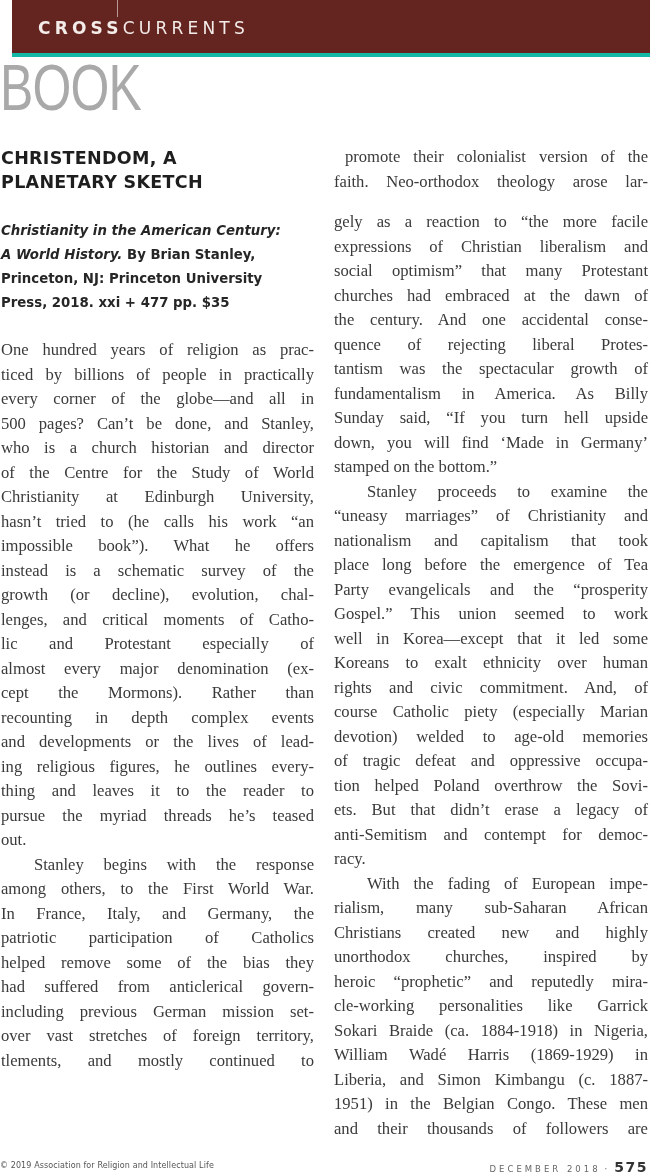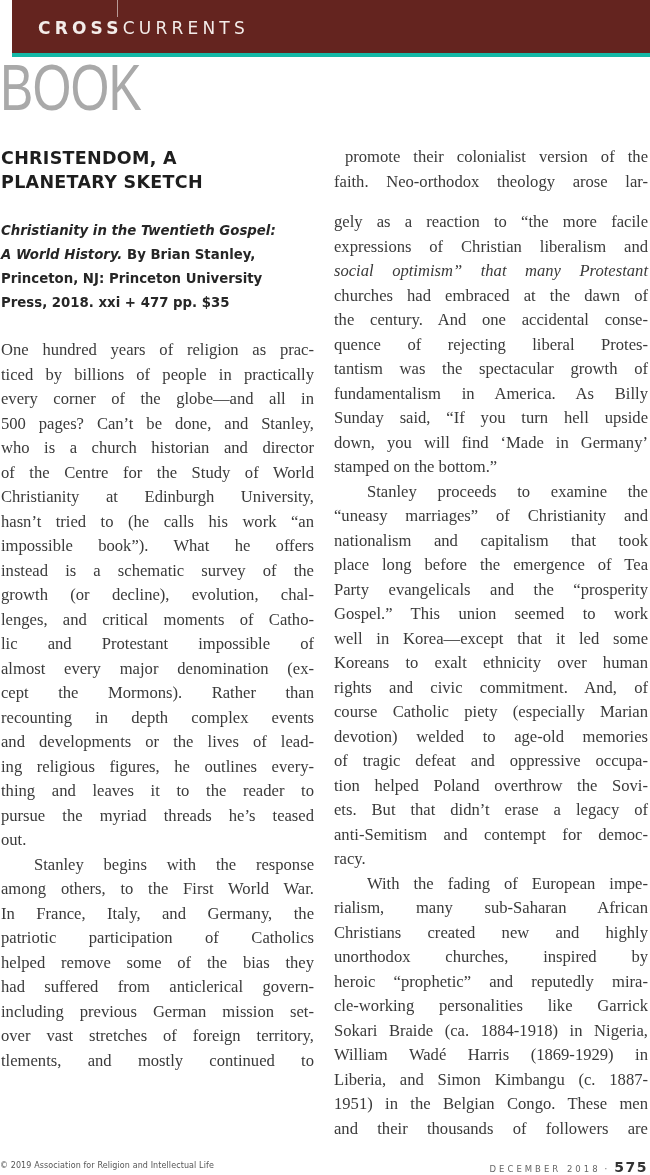--- a/index.html
+++ b/index.html
@@ -42,40 +42,40 @@
 </div>
 
 <div class="section-label">BOOK</div>
 
 <h1 class="headline">
   <span style="display:block">CHRISTENDOM, A</span>
   <span style="display:block">PLANETARY SKETCH</span>
 </h1>
 
 <div class="citation">
-  <div><span class="title-it">Christianity in the Twentieth Gospel:</span></div>
+  <div><span class="title-it">Christianity in the American Century:</span></div>
   <div><span class="title-it">A World History.</span><span> By Brian Stanley,</span></div>
   <div>Princeton, NJ: Princeton University</div>
   <div>Press, 2018. xxi + 477 pp. $35</div>
 </div>
 
 <div class="body-left" id="body-left">
     <span class="line" style="white-space: nowrap;">One hundred years of religion as prac-</span>
     <span class="line" style="white-space: nowrap;">ticed by billions of people in practically</span>
     <span class="line" style="white-space: nowrap;">every corner of the globe—and all in</span>
     <span class="line" style="white-space: nowrap;">500 pages? Can’t be done, and Stanley,</span>
     <span class="line" style="white-space: nowrap;">who is a church historian and director</span>
     <span class="line" style="white-space: nowrap;">of the Centre for the Study of World</span>
     <span class="line" style="white-space: nowrap;">Christianity at Edinburgh University,</span>
     <span class="line" style="white-space: nowrap;">hasn’t tried to (he calls his work “an</span>
     <span class="line" style="white-space: nowrap;">impossible book”). What he offers</span>
     <span class="line" style="white-space: nowrap;">instead is a schematic survey of the</span>
     <span class="line" style="white-space: nowrap;">growth (or decline), evolution, chal-</span>
     <span class="line" style="white-space: nowrap;">lenges, and critical moments of Catho-</span>
-    <span class="line" style="white-space: nowrap;">lic and Protestant impossible of</span>
+    <span class="line" style="white-space: nowrap;">lic and Protestant especially of</span>
     <span class="line" style="white-space: nowrap;">almost every major denomination (ex-</span>
     <span class="line" style="white-space: nowrap;">cept the Mormons). Rather than</span>
     <span class="line" style="white-space: nowrap;">recounting in depth complex events</span>
     <span class="line" style="white-space: nowrap;">and developments or the lives of lead-</span>
     <span class="line" style="white-space: nowrap;">ing religious figures, he outlines every-</span>
     <span class="line" style="white-space: nowrap;">thing and leaves it to the reader to</span>
     <span class="line" style="white-space: nowrap;">pursue the myriad threads he’s teased</span>
     <span class="line last">out.</span>
     <span class="line indent" style="white-space: nowrap;">Stanley begins with the response</span>
     <span class="line" style="white-space: nowrap;">among others, to the First World War.</span>
@@ -85,21 +85,21 @@
     <span class="line" style="white-space: nowrap;">had suffered from anticlerical govern-</span>
     <span class="line" style="white-space: nowrap;">including previous German mission set-</span>
     <span class="line" style="white-space: nowrap;">over vast stretches of foreign territory,</span>
     <span class="line" style="white-space: nowrap;">tlements, and mostly continued to</span>
   </div>
 <div class="body-right" id="body-right">
     <span class="line" style="white-space: nowrap; margin-left: 11px;">promote their colonialist version of the</span>
     <span class="line" style="white-space: nowrap;">faith. Neo-orthodox theology arose lar-</span>
     <span class="line" style="white-space: nowrap; margin-top: 16px;">gely as a reaction to “the more facile</span>
     <span class="line" style="white-space: nowrap;">expressions of Christian liberalism and</span>
-    <span class="line" style="white-space: nowrap; font-style: italic;">social optimism” that many Protestant</span>
+    <span class="line" style="white-space: nowrap;">social optimism” that many Protestant</span>
     <span class="line" style="white-space: nowrap;">churches had embraced at the dawn of</span>
     <span class="line" style="white-space: nowrap;">the century. And one accidental conse-</span>
     <span class="line" style="white-space: nowrap;">quence of rejecting liberal Protes-</span>
     <span class="line" style="white-space: nowrap;">tantism was the spectacular growth of</span>
     <span class="line" style="white-space: nowrap;">fundamentalism in America. As Billy</span>
     <span class="line" style="white-space: nowrap;">Sunday said, “If you turn hell upside</span>
     <span class="line" style="white-space: nowrap;">down, you will find ‘Made in Germany’</span>
     <span class="line last">stamped on the bottom.”</span>
     <span class="line indent" style="white-space: nowrap;">Stanley proceeds to examine the</span>
     <span class="line" style="white-space: nowrap;">“uneasy marriages” of Christianity and</span>

